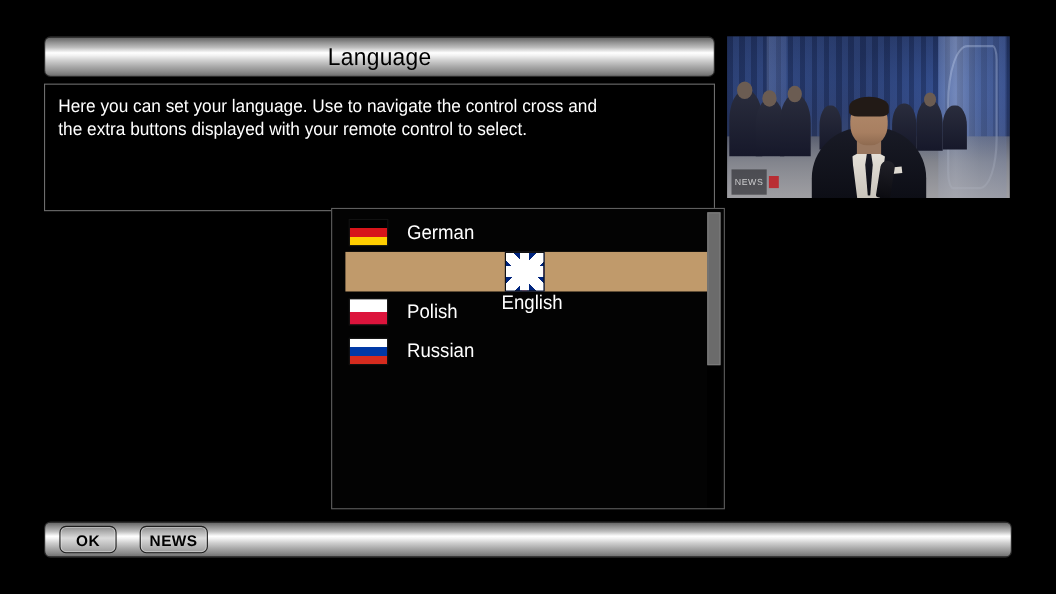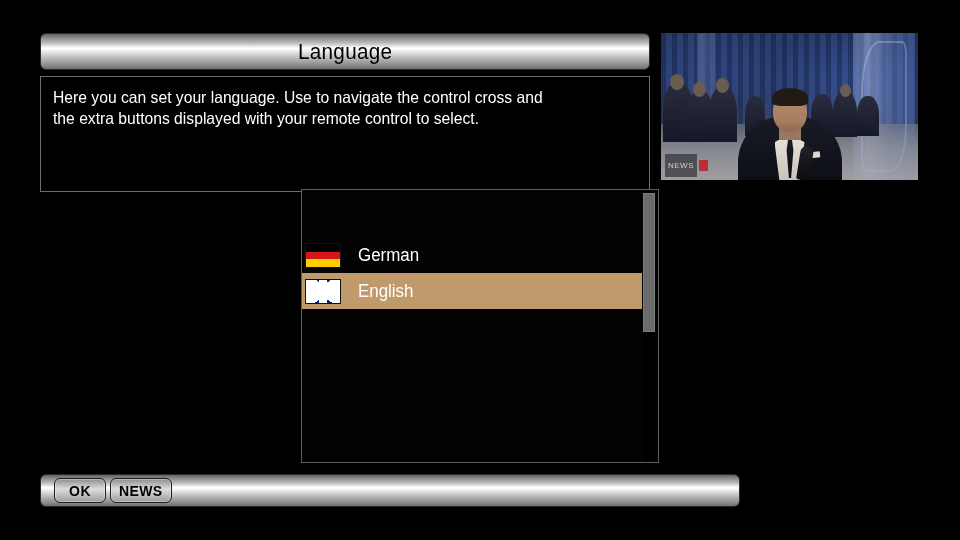--- a/index.html
+++ b/index.html
@@ -234,33 +234,33 @@
     left: 301px;
     top: 189px;
     width: 358px;
     height: 274px;
     background: #030303;
     border: 1px solid #5e5e5e;
     box-sizing: border-box;
   }
   #list-rows {
     position: absolute;
-    left: 0; top: 3px;
+    left: 12px; top: 3px;
     width: 340px;
-    margin-top: 44px;
   }
   .list-item {
     height: 36px;
     display: flex;
     align-items: center;
     padding-left: 3px;
     box-sizing: border-box;
   }
   .list-item.selected {
     background: #c09a6b;
+    flex-direction: column;
   }
   .flag {
     width: 36px;
     height: 25px;
     flex: 0 0 36px;
     margin-right: 17px;
     border: 1px solid #111;
     box-sizing: border-box;
     position: relative;
     overflow: hidden;
@@ -324,27 +324,27 @@
     background: #6b6b6b;
     border: 1px solid #7d7d7d;
     box-sizing: border-box;
   }
 
   
   #bottom-bar {
     position: absolute;
     left: 40px;
     top: 474px;
-    width: 700px;
+    width: 880px;
     height: 33px;
     display: flex;
     align-items: center;
     padding-left: 13px;
     box-sizing: border-box;
-    gap: 4px;
+    gap: 21px;
   }
   .softkey {
     height: 23px;
     min-width: 34px;
     padding: 0 8px;
     display: flex;
     align-items: center;
     justify-content: center;
     border: 1px solid #1d1d1d;
     border-radius: 6px;
@@ -415,21 +415,29 @@
       </div>
 
       <div class="list-item selected">
         <span class="flag fl-gb"></span>
         <span class="lang-label">English</span>
       </div>
 
 
 
 
-
+      <div class="list-item">
+        <span class="flag fl-pl"></span>
+        <span class="lang-label">Polish</span>
+      </div>
+
+      <div class="list-item">
+        <span class="flag fl-ru"></span>
+        <span class="lang-label">Russian</span>
+      </div>
 
     </div>
 
     <div id="list-scrollbar">
       <div id="list-scroll-thumb" style="top: 0%; height: 52%;"></div>
     </div>
   </div>
 
   <div id="bottom-bar" class="metal">
     <span class="softkey">OK</span>

